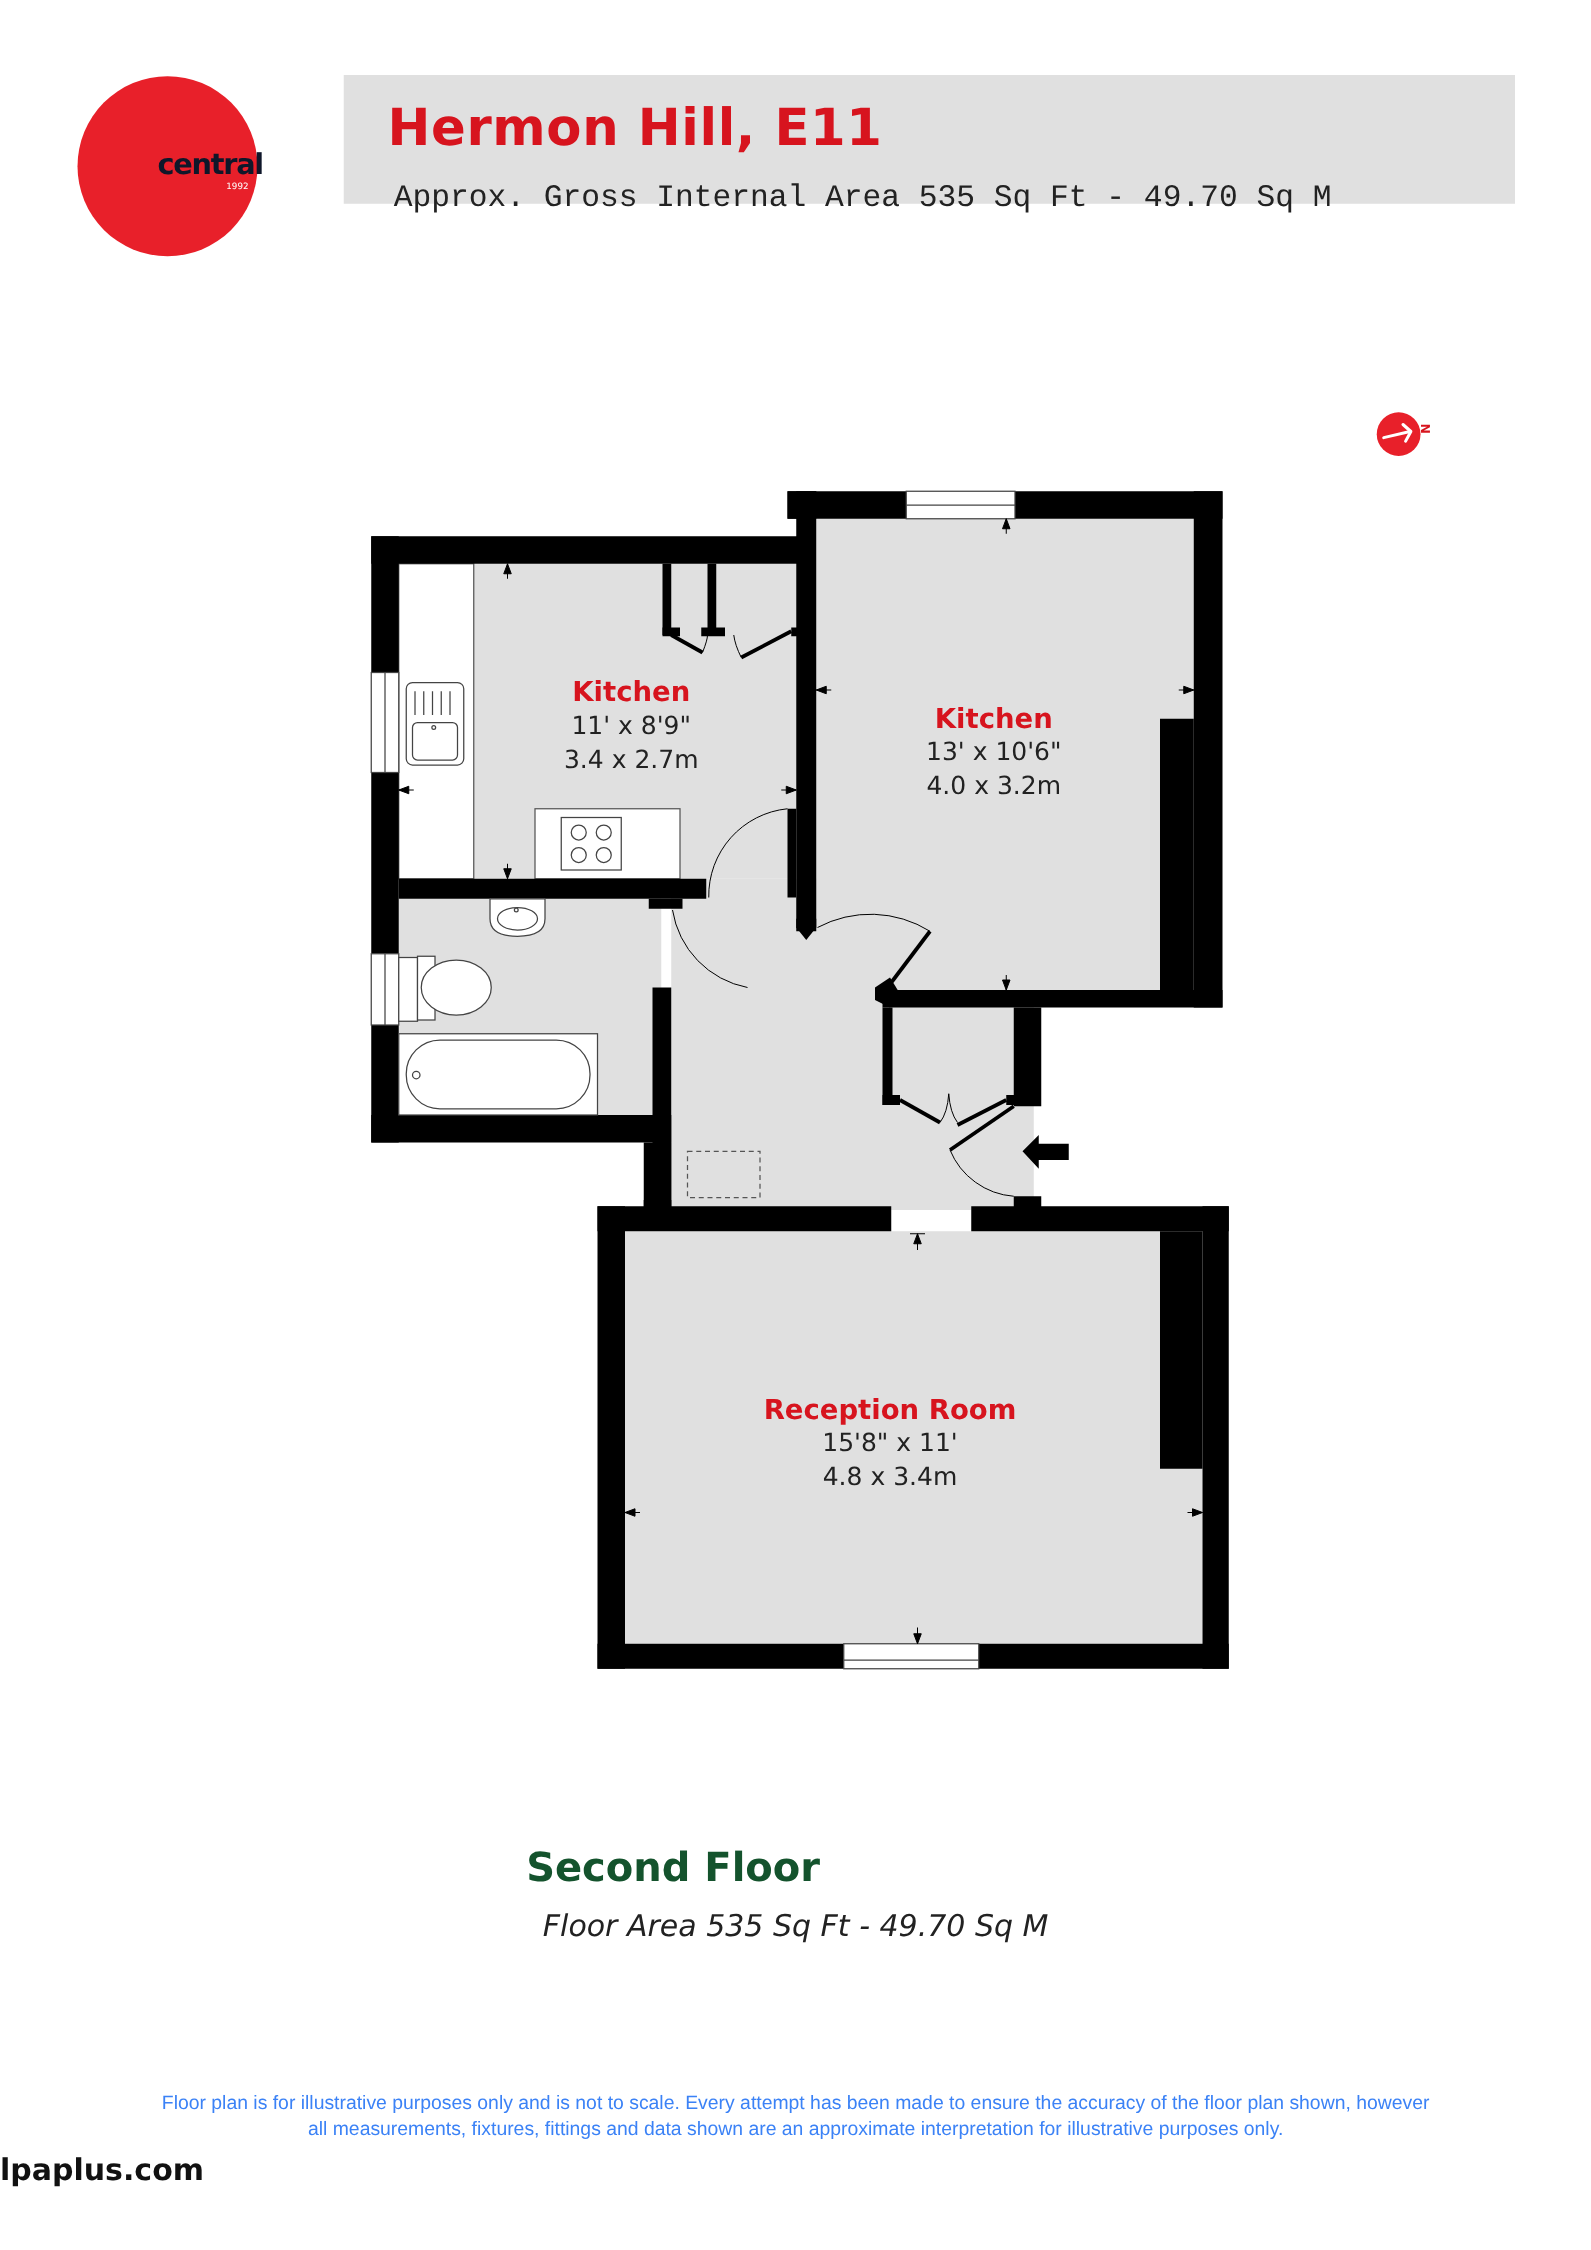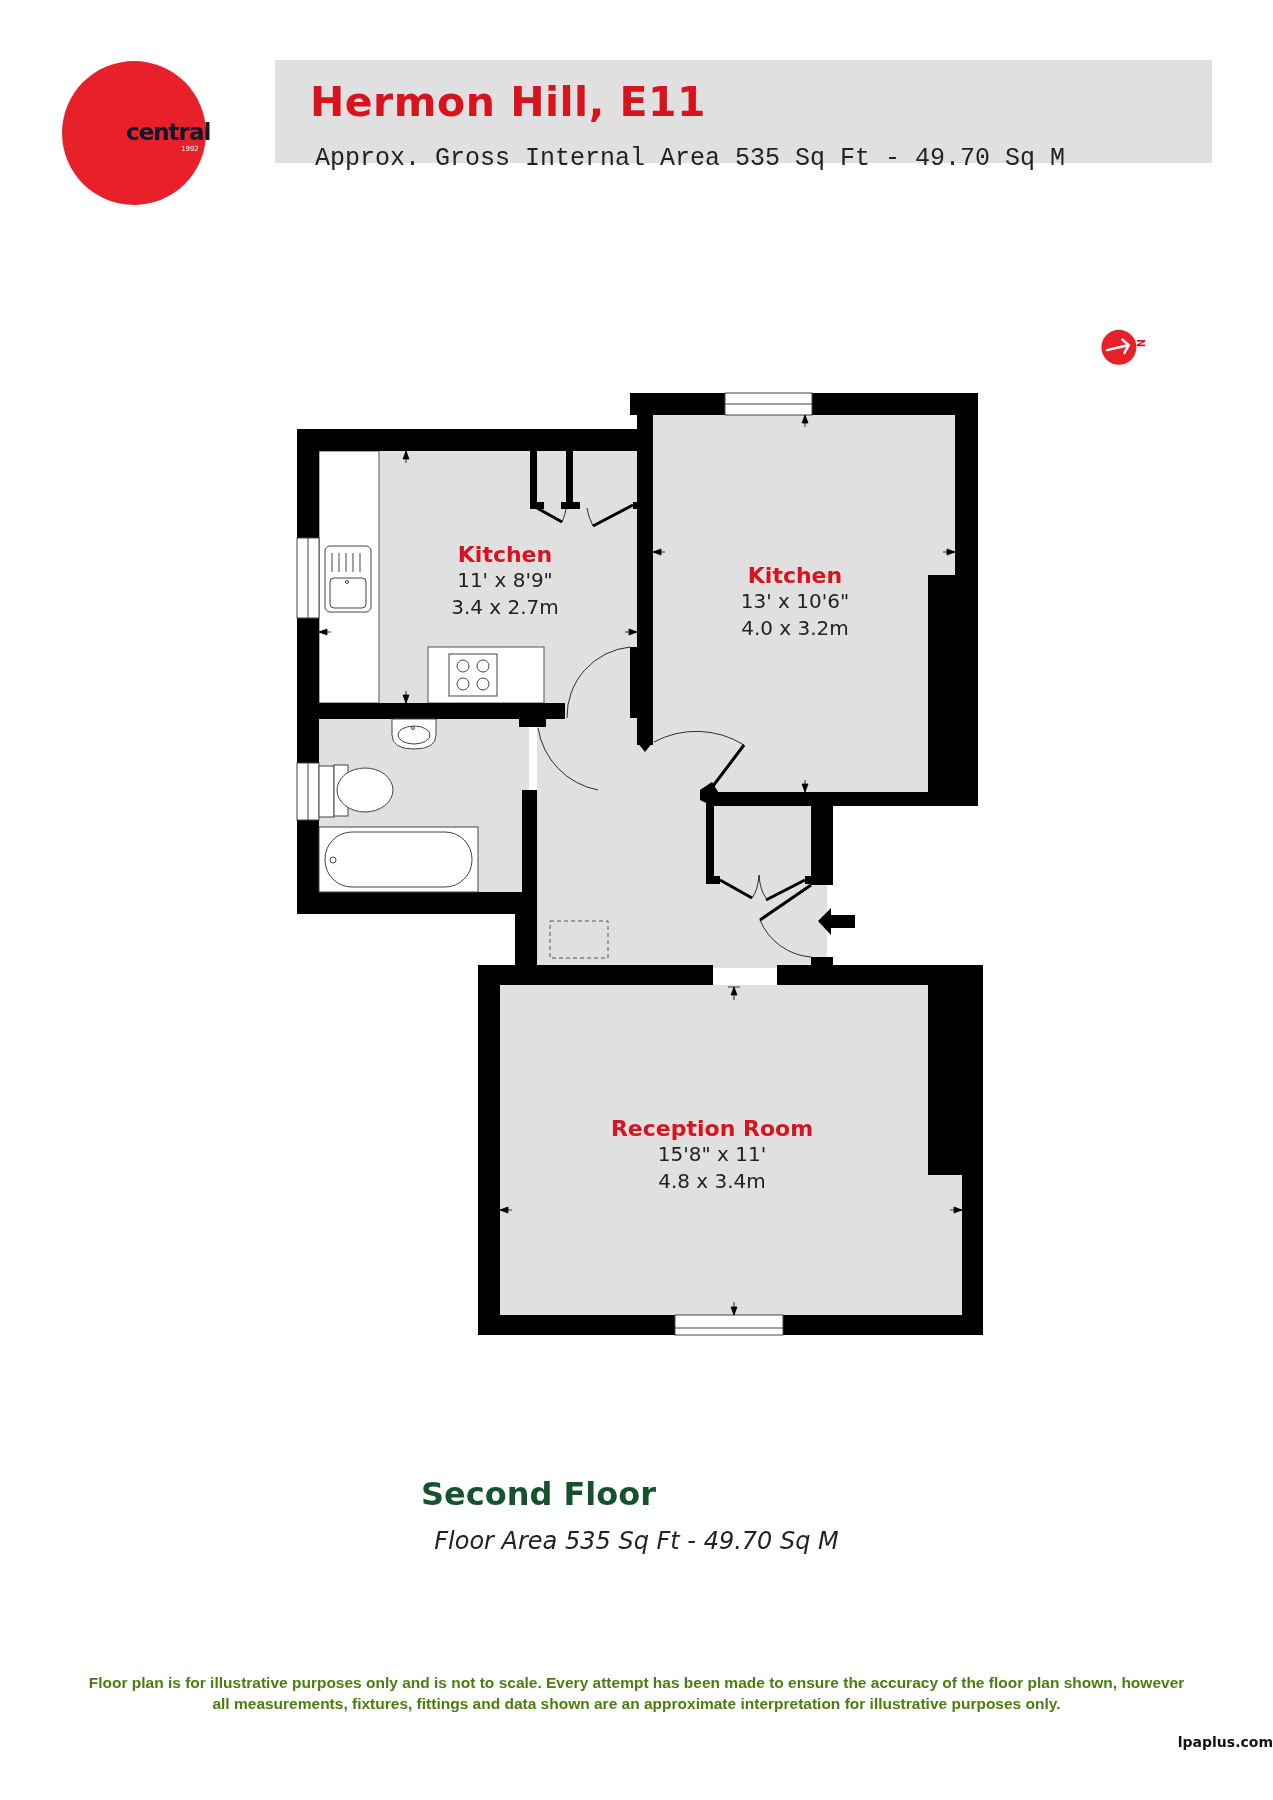--- a/index.html
+++ b/index.html
@@ -17,22 +17,22 @@
               font-family:Liberation Mono, monospace; }
   .compass { position:absolute; left:1100px; top:320px; width:56px; height:56px; }
   svg.plan { position:absolute; left:0; top:0; }
   .room-label { position:absolute; text-align:center; transform:translateX(-50%); }
   .room-name { font-weight:bold; color:#d7141e; font-size:22px; font-family:"DejaVu Sans", sans-serif; }
   .room-dim { color:#222; font-size:20px; line-height:27px; font-family:"DejaVu Sans", sans-serif; }
   .floor-title { position:absolute; left:0; width:1077px; top:1475px; text-align:center; font-size:32px;
                  font-weight:bold; color:#14532d; }
   .floor-area { position:absolute; left:0; width:1273px; top:1527px; text-align:center; font-size:24px; color:#222;font-style:italic; }
   .disclaimer { position:absolute; left:40px; width:1193px; top:1672px; text-align:center; font-size:15.5px;
-                line-height:21px; color:#4d7c0f; font-family:"Liberation Sans", sans-serif;font-weight:bold; }
-  .site { position:absolute; left:0; width:1273px; top:1722px; text-align:right; font-size:14px; font-weight:bold; color:#111;margin-top:12px; }
+                line-height:21px; color:#3b82f6; font-family:"Liberation Sans", sans-serif; }
+  .site { position:absolute; left:0; width:1273px; top:1722px; text-align:left; font-size:24px; font-weight:bold; color:#111; }
 </style>
 </head>
 <body>
 
 <div class="logo">
   <span class="brand">central</span>
   <span class="year">1992</span>
 </div>
 
 <div class="header-box">

